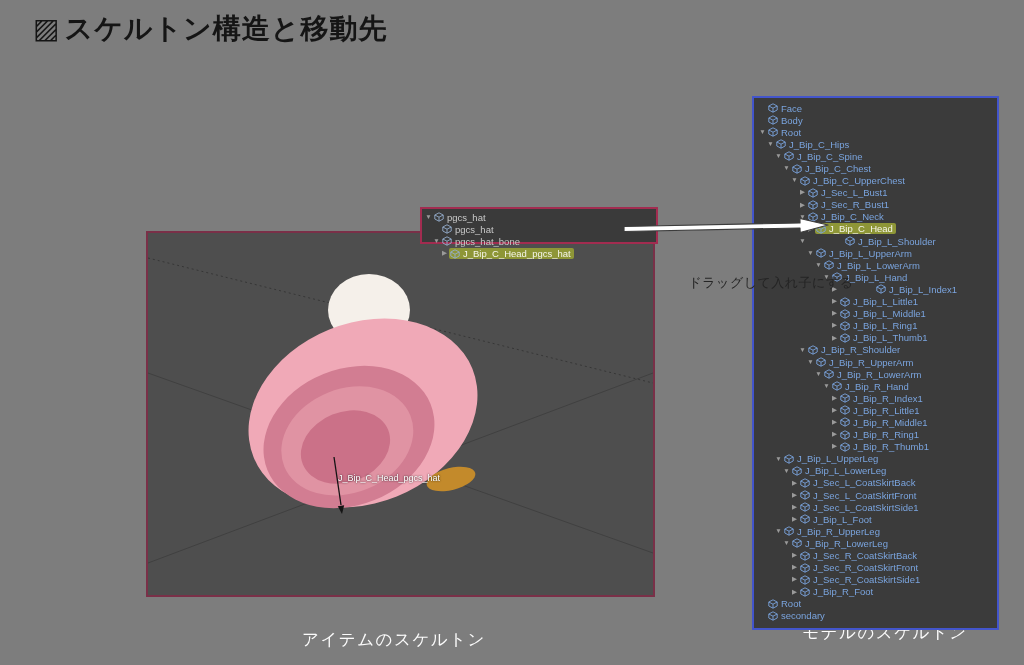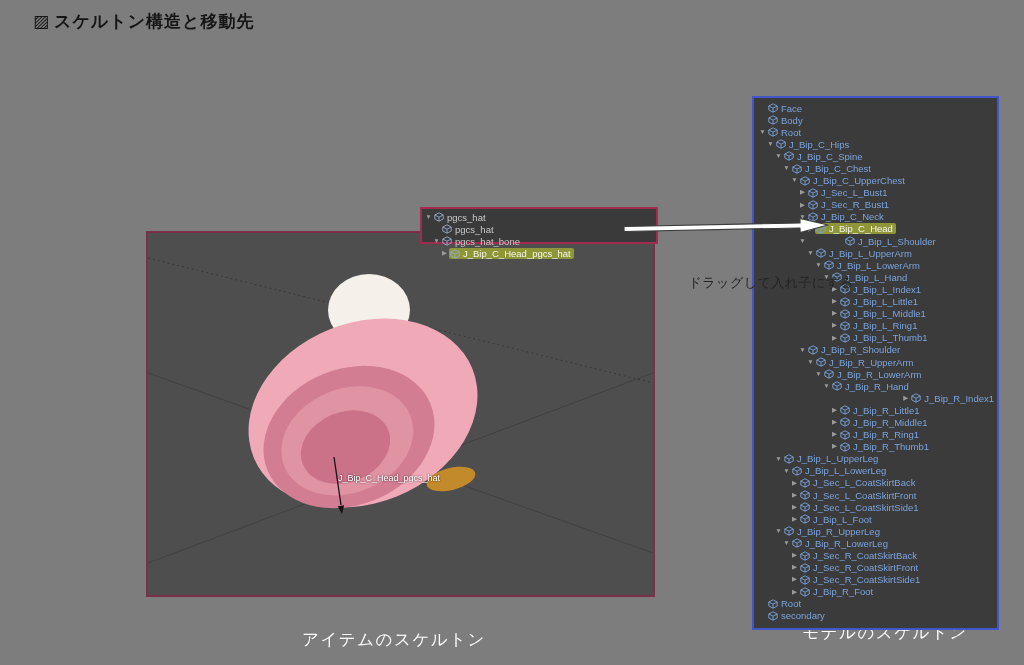--- a/index.html
+++ b/index.html
@@ -3,21 +3,21 @@
 <meta charset="utf-8">
 <style>
   html,body{margin:0;padding:0;}
   body{
     width:1024px;height:665px;position:relative;overflow:hidden;
     background:var(--page-bg,#7d7d7d);
     font-family:"Liberation Sans","DejaVu Sans",sans-serif;
   }
   .title{
     position:absolute;left:33px;top:10px;margin:0;
-    font-size:17px;font-weight:700;color:#151515;letter-spacing:1px;
+    font-size:28px;font-weight:700;color:#151515;letter-spacing:1px;
   }
   .title .t-icon{margin-right:4px;font-weight:400;}
 
   
   .viewport{
     position:absolute;left:146px;top:231px;width:509px;height:366px;
     background:var(--viewport-bg,#4e4e4e);
     border:2px solid var(--viewport-border,#7a3048);
     box-sizing:border-box;z-index:1;
   }
@@ -293,21 +293,21 @@
       <div class="tree-row" style="padding-left: 66px;">
         <span class="tri">▼</span>
         <span class="hl-wrap">
           <svg class="cube" viewBox="0 0 10 10">
             <path d="M5 .8 9.2 3v4L5 9.2.8 7V3Z"></path>
             <path d="M.8 3 5 5.2 9.2 3M5 5.2v4"></path>
           </svg>
           <span class="lbl">J_Bip_L_Hand</span>
         </span>
       </div>
-      <div class="tree-row" style="padding-left: 74px;">
+      <div class="tree-row" style="padding-left: 74px; gap: 36px;">
         <span class="tri">▶</span>
         <span class="hl-wrap">
           <svg class="cube" viewBox="0 0 10 10">
             <path d="M5 .8 9.2 3v4L5 9.2.8 7V3Z"></path>
             <path d="M.8 3 5 5.2 9.2 3M5 5.2v4"></path>
           </svg>
           <span class="lbl">J_Bip_L_Index1</span>
         </span>
       </div>
       <div class="tree-row" style="padding-left: 74px;">
@@ -383,21 +383,21 @@
       <div class="tree-row" style="padding-left: 66px;">
         <span class="tri">▼</span>
         <span class="hl-wrap">
           <svg class="cube" viewBox="0 0 10 10">
             <path d="M5 .8 9.2 3v4L5 9.2.8 7V3Z"></path>
             <path d="M.8 3 5 5.2 9.2 3M5 5.2v4"></path>
           </svg>
           <span class="lbl">J_Bip_R_Hand</span>
         </span>
       </div>
-      <div class="tree-row" style="padding-left: 74px; justify-content: flex-end;">
+      <div class="tree-row" style="padding-left: 74px;">
         <span class="tri">▶</span>
         <span class="hl-wrap">
           <svg class="cube" viewBox="0 0 10 10">
             <path d="M5 .8 9.2 3v4L5 9.2.8 7V3Z"></path>
             <path d="M.8 3 5 5.2 9.2 3M5 5.2v4"></path>
           </svg>
           <span class="lbl">J_Bip_R_Index1</span>
         </span>
       </div>
       <div class="tree-row" style="padding-left: 74px;">

